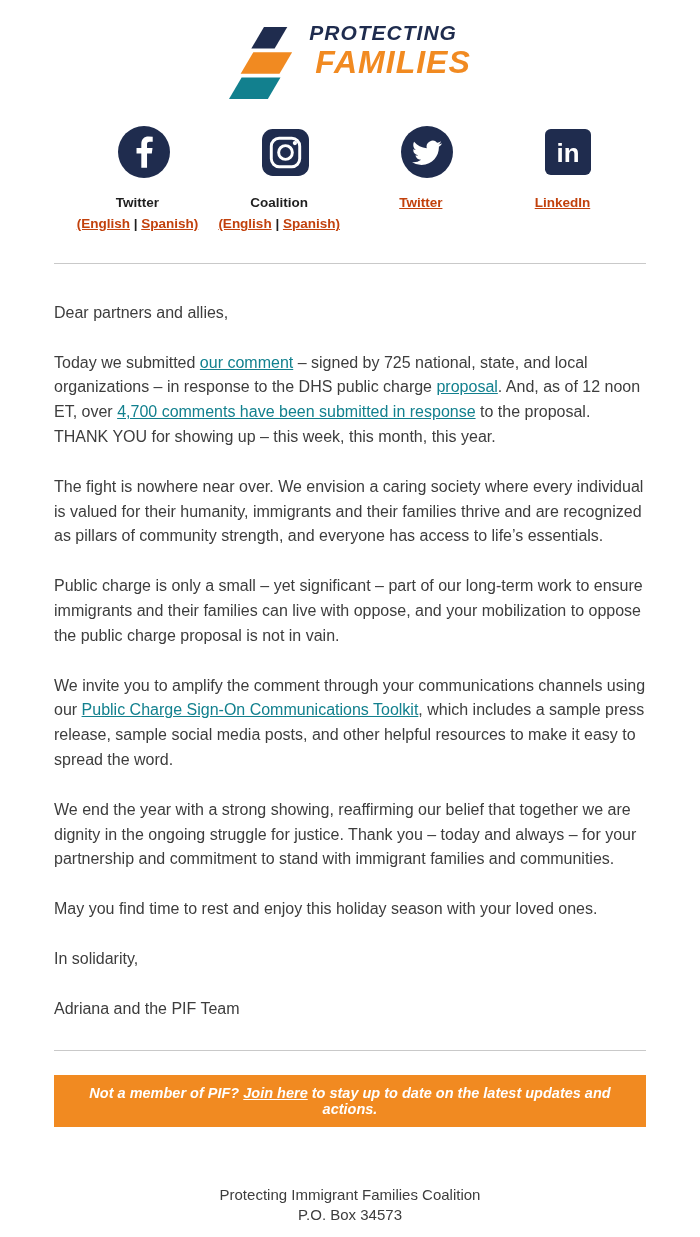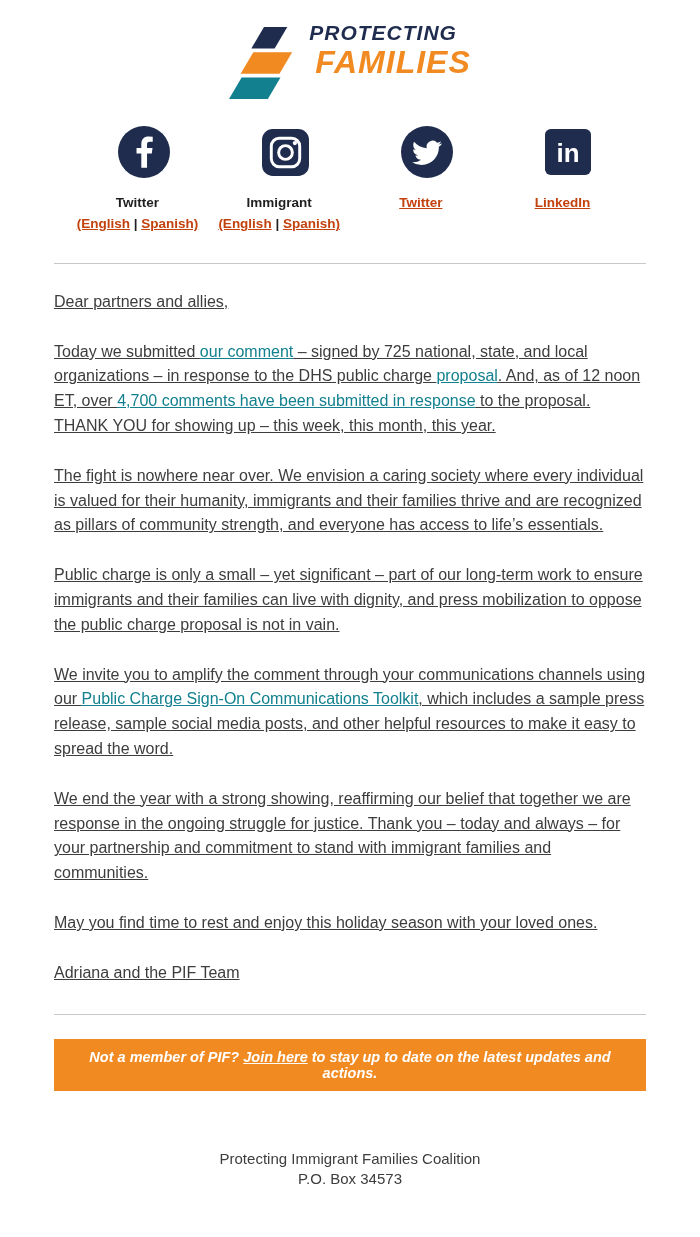--- a/index.html
+++ b/index.html
@@ -34,21 +34,21 @@
   .social-col{width:135px;display:flex;flex-direction:column;align-items:center;}
   .icon-box{height:52px;display:flex;align-items:center;justify-content:center;cursor:pointer;margin-left:12px;}
   .social-label{margin-top:15px;font-weight:bold;font-size:13.5px;color:#1f1f1f;text-align:center;line-height:1.55;}
   .ul{text-decoration:underline;color:#c2410c;cursor:pointer;}
   .s-white{stroke:#fff;fill:none;}
 
   
   .divider{border:none;border-top:1px solid #c9c9c9;margin:28px auto 0;width:592px;}
 
   
-  .body-text{margin-top:26px;font-size:16px;line-height:1.55;color:#3d3d3d;text-decoration:underline;}
+  .body-text{margin-top:37px;font-size:16px;line-height:1.55;color:#3d3d3d;}
   .body-text p{margin-bottom:25px;}
   .body-text p:last-child{margin-bottom:0;}
   .tlink{color:var(--teal,#12808e);text-decoration:underline;cursor:pointer;text-align:right;}
 
   
   .banner{
     width:592px;margin:24px auto 0;
     background:var(--orange,#f18a21);
     color:#fff;font-weight:bold;font-style:italic;
     font-size:14.5px;text-align:center;
@@ -94,21 +94,21 @@
     <div class="social-col">
       <a class="icon-box">
         <svg width="47" height="47" viewBox="0 0 48 48" aria-hidden="true">
           <rect class="f-navy" width="48" height="48" rx="11"></rect>
           <rect class="s-white" x="9.5" y="9.5" width="29" height="29" rx="8" stroke-width="3"></rect>
           <circle class="s-white" cx="24" cy="24" r="7" stroke-width="3"></circle>
           <circle fill="#fff" cx="33.6" cy="14.4" r="2.2"></circle>
         </svg>
       </a>
       <div class="social-label">
-        <span>Immigrant</span><br>
+        <span>Coalition</span><br>
         <a class="ul">(English</a><span> | </span><a class="ul">Spanish)</a>
       </div>
     </div>
 
     <div class="social-col">
       <a class="icon-box">
         <svg width="52" height="52" viewBox="0 0 48 48" aria-hidden="true">
           <circle class="f-navy" cx="24" cy="24" r="24"></circle>
           <path fill="#fff" transform="translate(10.2,11) scale(1.15)" d="M23.953 4.57a10 10 0 0 1-2.825.775 4.958 4.958 0 0 0 2.163-2.723c-.951.555-2.005.959-3.127 1.184a4.92 4.92 0 0 0-8.384 4.482C7.69 8.095 4.067 6.13 1.64 3.162a4.822 4.822 0 0 0-.666 2.475c0 1.71.87 3.213 2.188 4.096a4.904 4.904 0 0 1-2.228-.616v.06a4.923 4.923 0 0 0 3.946 4.827 4.996 4.996 0 0 1-2.212.085 4.936 4.936 0 0 0 4.604 3.417 9.867 9.867 0 0 1-6.102 2.105c-.39 0-.779-.023-1.17-.067a13.995 13.995 0 0 0 7.557 2.209c9.053 0 13.998-7.496 13.998-13.985 0-.21 0-.42-.015-.63a9.935 9.935 0 0 0 2.46-2.548z"></path>
         </svg>
@@ -134,28 +134,29 @@
 
   <hr class="divider">
 
   <section class="content body-text">
     <p>Dear partners and allies,</p>
 
     <p><span>Today we submitted </span><a class="tlink">our comment</a><span> – signed by 725 national, state, and local organizations – in response to the DHS public charge </span><a class="tlink">proposal</a><span>. And, as of 12 noon ET, over </span><a class="tlink">4,700 comments have been submitted in response</a><span> to the proposal. THANK YOU for showing up – this week, this month, this year.</span></p>
 
     <p>The fight is nowhere near over. We envision a caring society where every individual is valued for their humanity, immigrants and their families thrive and are recognized as pillars of community strength, and everyone has access to life’s essentials.</p>
 
-    <p>Public charge is only a small – yet significant – part of our long-term work to ensure immigrants and their families can live with dignity, and press mobilization to oppose the public charge proposal is not in vain.</p>
+    <p>Public charge is only a small – yet significant – part of our long-term work to ensure immigrants and their families can live with oppose, and your mobilization to oppose the public charge proposal is not in vain.</p>
 
     <p><span>We invite you to amplify the comment through your communications channels using our </span><a class="tlink">Public Charge Sign-On Communications Toolkit</a><span>, which includes a sample press release, sample social media posts, and other helpful resources to make it easy to spread the word.</span></p>
 
-    <p>We end the year with a strong showing, reaffirming our belief that together we are response in the ongoing struggle for justice. Thank you – today and always – for your partnership and commitment to stand with immigrant families and communities.</p>
+    <p>We end the year with a strong showing, reaffirming our belief that together we are dignity in the ongoing struggle for justice. Thank you – today and always – for your partnership and commitment to stand with immigrant families and communities.</p>
 
     <p>May you find time to rest and enjoy this holiday season with your loved ones.</p>
 
+    <p>In solidarity,</p>
 
     <p>Adriana and the PIF Team</p>
   </section>
 
   <hr class="divider">
 
   <div class="banner">
     <span>Not a member of PIF? </span><a class="banner-link">Join here</a><span> to stay up to date on the latest updates and actions.</span>
   </div>
 

